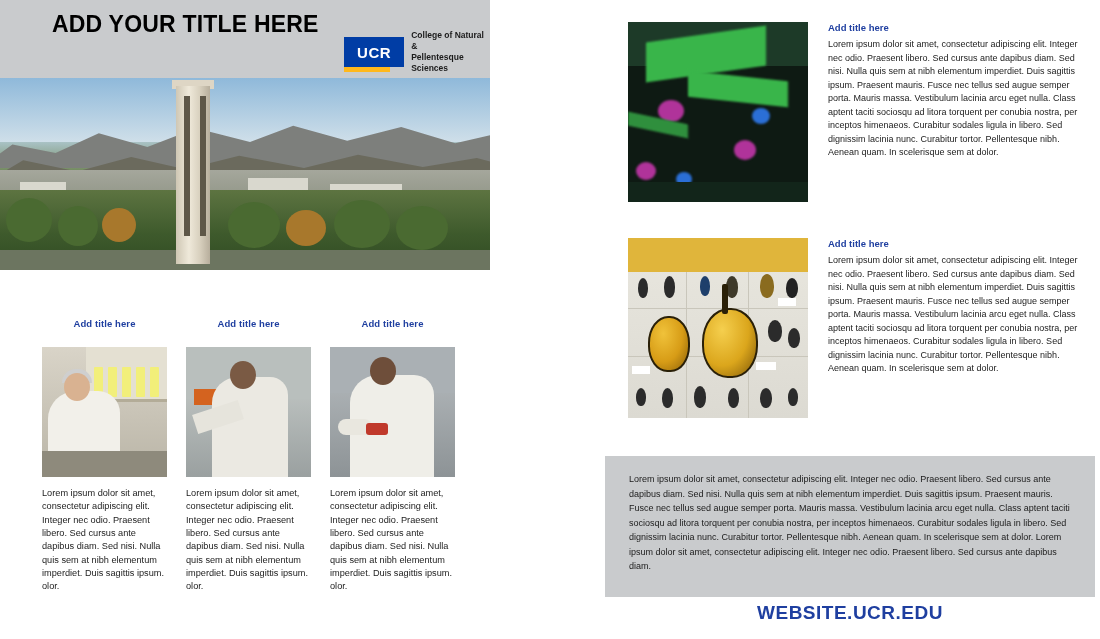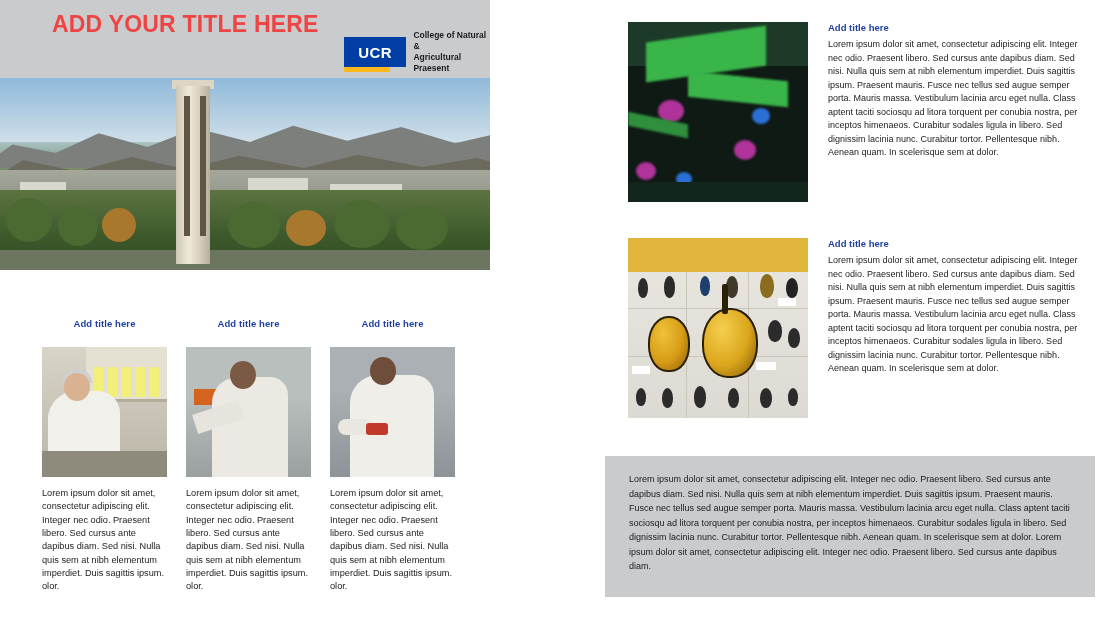--- a/index.html
+++ b/index.html
@@ -30,21 +30,21 @@
     height: 78px;
     background: #c9cbcd;
   }
   .main-title {
     position: absolute;
     left: 52px;
     top: 10px;
     width: 290px;
     font-size: 23px;
     font-weight: bold;
-    color: #ef4444;
+    color: #000000;
     letter-spacing: 0.2px;
     line-height: 1.25;
     text-transform: uppercase;
   }
   .logo-block {
     position: absolute;
     left: 344px;
     top: 30px;
     display: flex;
     align-items: center;
@@ -316,21 +316,21 @@
 <div class="left-panel">
 
   <div class="left-header"></div>
 
   <div class="main-title">ADD YOUR TITLE HERE</div>
 
   <div class="logo-block">
     <div class="ucr-mark">UCR</div>
     <div class="logo-text">
       <div>College of Natural &amp;</div>
-      <div>Agricultural Praesent</div>
+      <div>Pellentesque Sciences</div>
     </div>
   </div>
 
   <div class="hero">
     <div class="sky"></div>
     <div class="mountain-far"></div>
     <div class="mountain-near"></div>
     <div class="cityband"></div>
     <div class="building-white" style="left:20px; top:104px; width:46px; height:24px;"></div>
     <div class="building-white" style="left:248px; top:100px; width:60px; height:28px;"></div>
@@ -453,13 +453,14 @@
     <div class="block-body">
       <div class="block-title">Add title here</div>
       <div class="block-text">Lorem ipsum dolor sit amet, consectetur adipiscing elit. Integer nec odio. Praesent libero. Sed cursus ante dapibus diam. Sed nisi. Nulla quis sem at nibh elementum imperdiet. Duis sagittis ipsum. Praesent mauris. Fusce nec tellus sed augue semper porta. Mauris massa. Vestibulum lacinia arcu eget nulla. Class aptent taciti sociosqu ad litora torquent per conubia nostra, per inceptos himenaeos. Curabitur sodales ligula in libero. Sed dignissim lacinia nunc. Curabitur tortor. Pellentesque nibh. Aenean quam. In scelerisque sem at dolor.</div>
     </div>
   </div>
 
   <div class="caption-box">
     <div class="caption-text">Lorem ipsum dolor sit amet, consectetur adipiscing elit. Integer nec odio. Praesent libero. Sed cursus ante dapibus diam. Sed nisi. Nulla quis sem at nibh elementum imperdiet. Duis sagittis ipsum. Praesent mauris. Fusce nec tellus sed augue semper porta. Mauris massa. Vestibulum lacinia arcu eget nulla. Class aptent taciti sociosqu ad litora torquent per conubia nostra, per inceptos himenaeos. Curabitur sodales ligula in libero. Sed dignissim lacinia nunc. Curabitur tortor. Pellentesque nibh. Aenean quam. In scelerisque sem at dolor. Lorem ipsum dolor sit amet, consectetur adipiscing elit. Integer nec odio. Praesent libero. Sed cursus ante dapibus diam.</div>
   </div>
 
+  <div class="website">WEBSITE.UCR.EDU</div>
 </div>
 
 </body></html>

